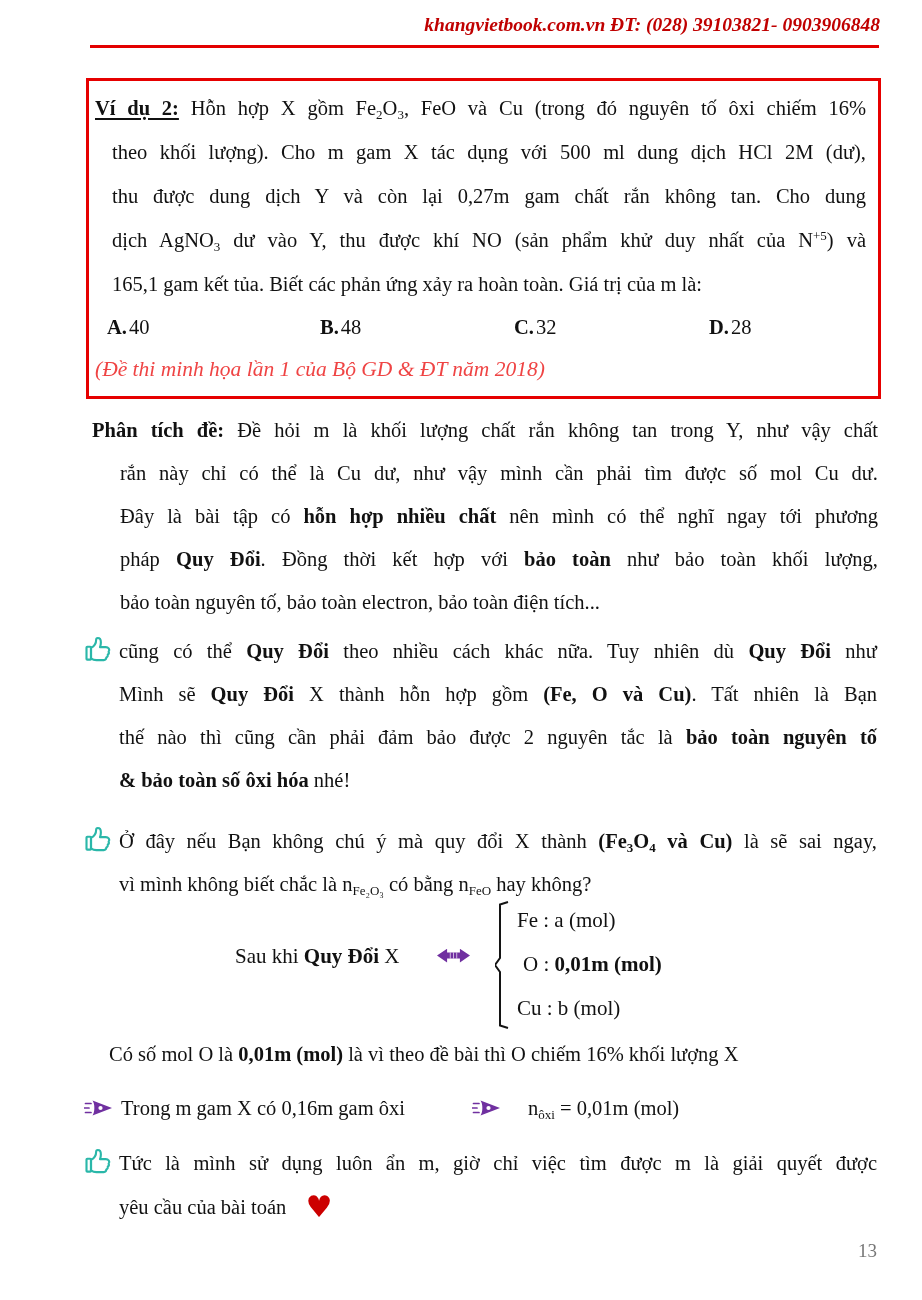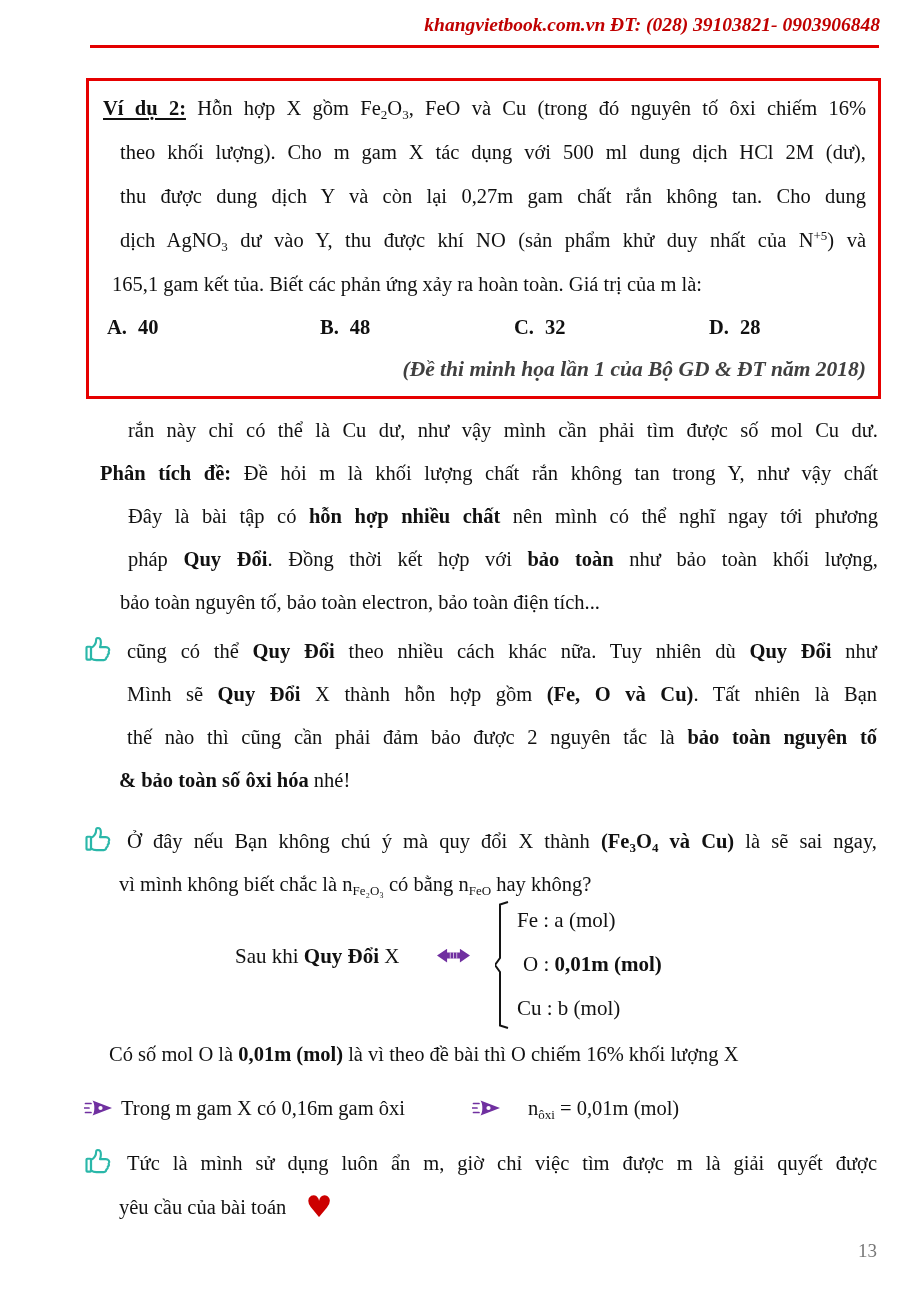--- a/index.html
+++ b/index.html
@@ -5,35 +5,35 @@
   html,body{margin:0;padding:0;background:#ffffff;}
   .page{
     position:relative;width:922px;height:1300px;background:#fff;overflow:hidden;
     font-family:"Liberation Serif","DejaVu Serif",serif;color:var(--text,#111);
   }
   .b{font-weight:bold;}
   .u{text-decoration:underline;text-underline-offset:3px;}
   sub,sup{font-size:13px;line-height:0;}
   sub{vertical-align:-4px;}
   sup{vertical-align:7px;}
-  .j{text-align:justify;text-align-last:justify;margin-left:8px;}
+  .j{text-align:justify;text-align-last:justify;}
 
   
   .header{position:absolute;top:14px;left:0;width:880px;text-align:right;
     font-size:19.5px;font-weight:bold;font-style:italic;color:var(--accent-red,#c00000);}
   .header-rule{position:absolute;top:45px;left:90px;width:789px;height:3px;background:var(--rule-red,#e30000);}
 
   
   .vd-box{position:absolute;top:78px;left:86px;width:795px;box-sizing:border-box;
     border:3px solid var(--box-border,#e60000);padding:5px 12px 6px 6px;font-size:20.5px;}
   .bline{line-height:44px;}
   .bline.ind{padding-left:17px;}
   .answers{display:grid;grid-template-columns:213px 194px 195px auto;margin-left:12px;height:42px;line-height:42px;}
-  .ans .val{margin-left:11px;font-weight:bold;}
-  .source{height:42px;line-height:42px;text-align:right;font-weight:bold;font-style:italic;font-size:21.5px;color:#404040;}
+  .ans .val{margin-left:2px;}
+  .source{height:42px;line-height:42px;text-align:left;font-weight:normal;font-style:italic;font-size:21.5px;color:#ef4444;}
 
   
   .analysis{position:absolute;top:409px;left:92px;width:786px;font-size:20.5px;}
   .aline{line-height:43px;}
   .aline.ind{padding-left:28px;}
 
   
   .bullet{position:absolute;left:83px;width:794px;font-size:20.5px;}
   .b1{top:630px;} .b2{top:820px;} .b3{top:1142px;}
   .thumb{position:absolute;left:0;top:4px;color:var(--teal,#2ab7a9);}
@@ -82,22 +82,22 @@
     <div class="answers">
       <span class="ans"><span class="b">A.</span><span class="val">40</span></span>
       <span class="ans"><span class="b">B.</span><span class="val">48</span></span>
       <span class="ans"><span class="b">C.</span><span class="val">32</span></span>
       <span class="ans"><span class="b">D.</span><span class="val">28</span></span>
     </div>
     <div class="source">(Đề thi minh họa lần 1 của Bộ GD &amp; ĐT năm 2018)</div>
   </div>
 
   <div class="analysis">
+    <div class="aline j"><span class="b">Phân tích đề:</span><span> Đề hỏi m là khối lượng chất rắn không tan trong Y, như vậy chất</span></div>
     <div class="aline j ind"><span>rắn này chỉ có thể là Cu dư, như vậy mình cần phải tìm được số mol Cu dư.</span></div>
-    <div class="aline j"><span class="b">Phân tích đề:</span><span> Đề hỏi m là khối lượng chất rắn không tan trong Y, như vậy chất</span></div>
     <div class="aline j ind"><span>Đây là bài tập có </span><span class="b">hỗn hợp nhiều chất</span><span> nên mình có thể nghĩ ngay tới phương</span></div>
     <div class="aline j ind"><span>pháp </span><span class="b">Quy Đổi</span><span>. Đồng thời kết hợp với </span><span class="b">bảo toàn</span><span> như bảo toàn khối lượng,</span></div>
     <div class="aline ind"><span>bảo toàn nguyên tố, bảo toàn electron, bảo toàn điện tích...</span></div>
   </div>
 
   <div class="bullet b1">
     <span class="thumb">
       <svg viewBox="0 0 24 24" width="32" height="30" aria-hidden="true">
         <g fill="none" stroke="currentColor" stroke-width="1.7" stroke-linejoin="round" stroke-linecap="round">
           <rect x="2" y="10.2" width="3.6" height="10.3" rx="0.6"></rect>

